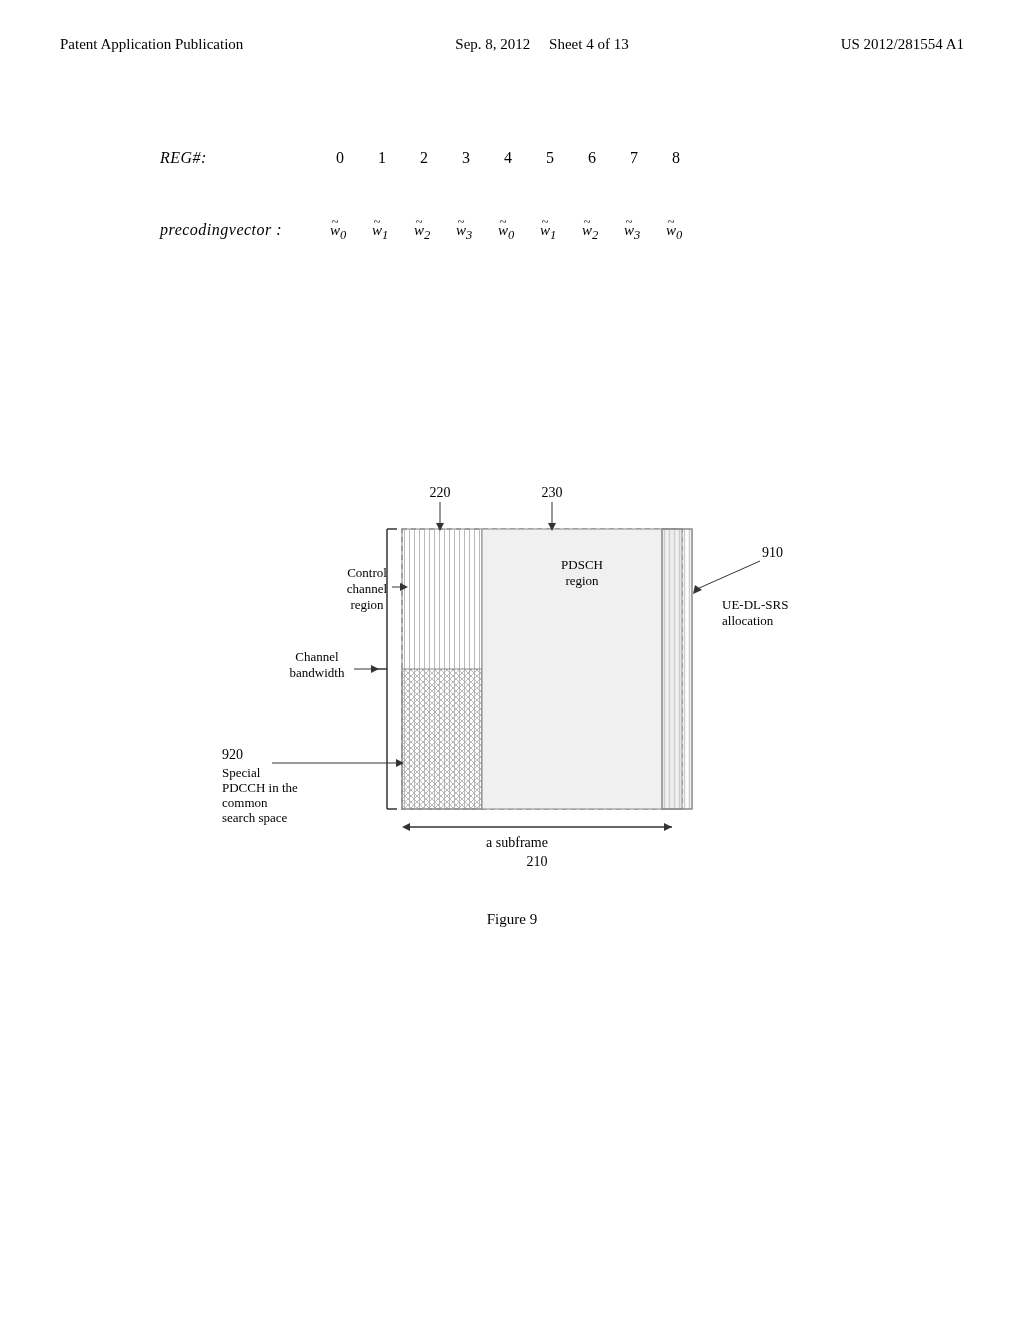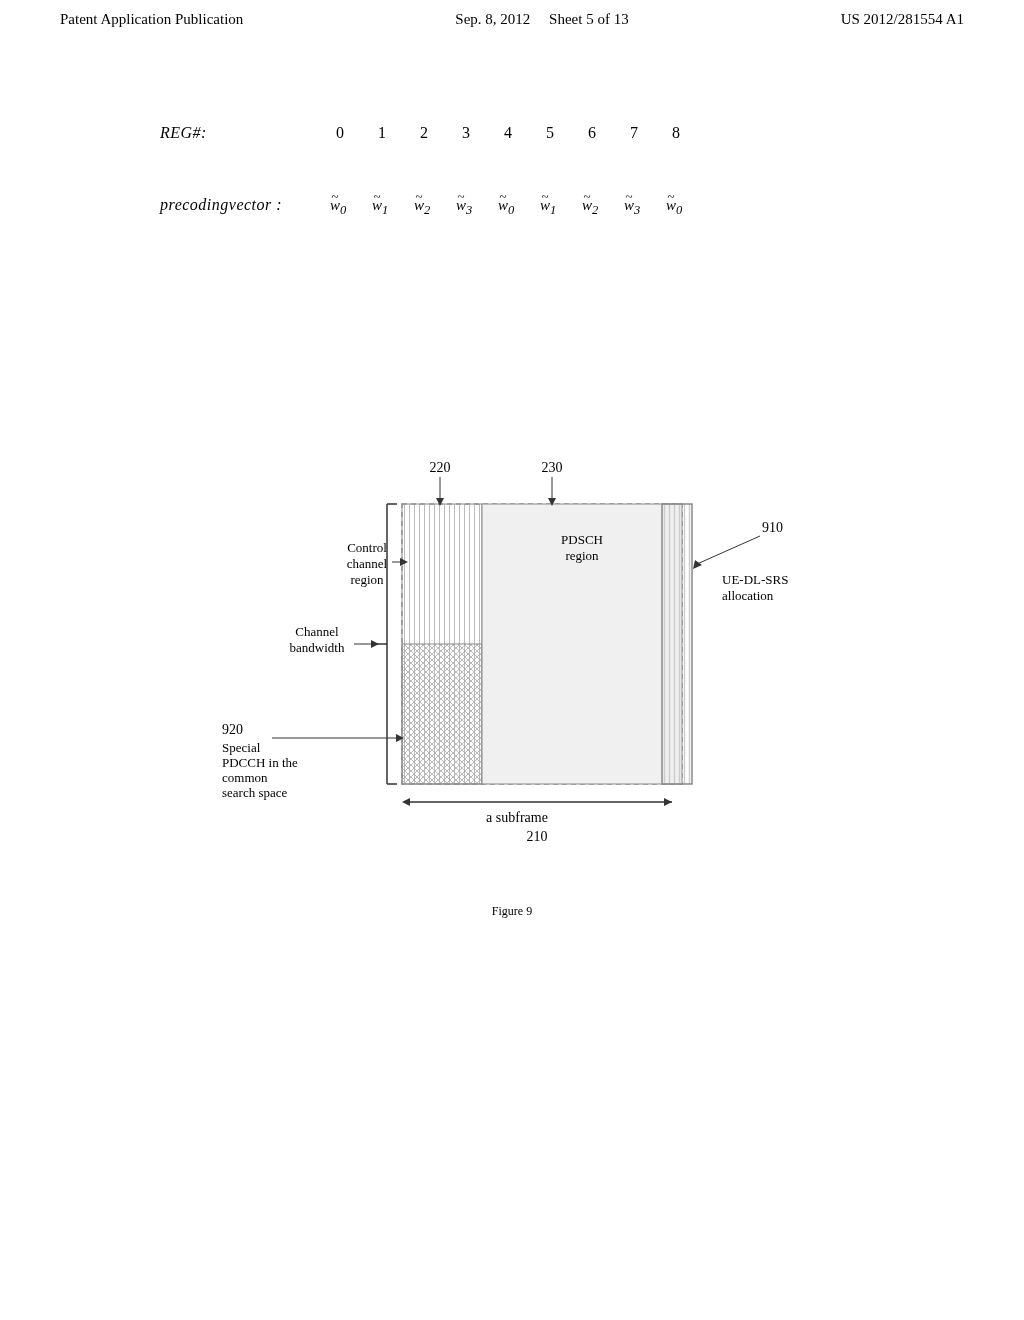--- a/index.html
+++ b/index.html
@@ -10,21 +10,21 @@
       font-family: 'Times New Roman', Times, serif;
       position: relative;
       overflow: hidden;
     }
 
     
     .header {
       display: flex;
       justify-content: space-between;
       align-items: baseline;
-      padding: 11px 60px 0 60px;
+      padding: 36px 60px 0 60px;
       font-size: 15px;
     }
 
     
     .figure8-area {
       margin-top: 48px;
       padding: 0 80px;
     }
 
     .reg-table {
@@ -97,34 +97,34 @@
 
     
     .diagram-container {
       display: flex;
       justify-content: center;
       position: relative;
     }
 
     .fig9-caption {
       text-align: center;
-      margin-top: 40px;
-      font-size: 12px;
+      margin-top: 22px;
+      font-size: 15px;
     }
 
   </style>
 </head>
 <body>
 
 <div class="header">
   <span>Patent Application Publication</span>
   <span>
     <span>Sep. 8, 2012</span>
     &nbsp;&nbsp;&nbsp;
-    <span>Sheet 5 of 13</span>
+    <span>Sheet 4 of 13</span>
   </span>
   <span>US 2012/281554 A1</span>
 </div>
 
 <div class="figure8-area">
   <div class="reg-table">
 
     <div class="reg-row">
       <span class="reg-label" style="font-style:italic;">REG#:</span>
       <div class="reg-values">

